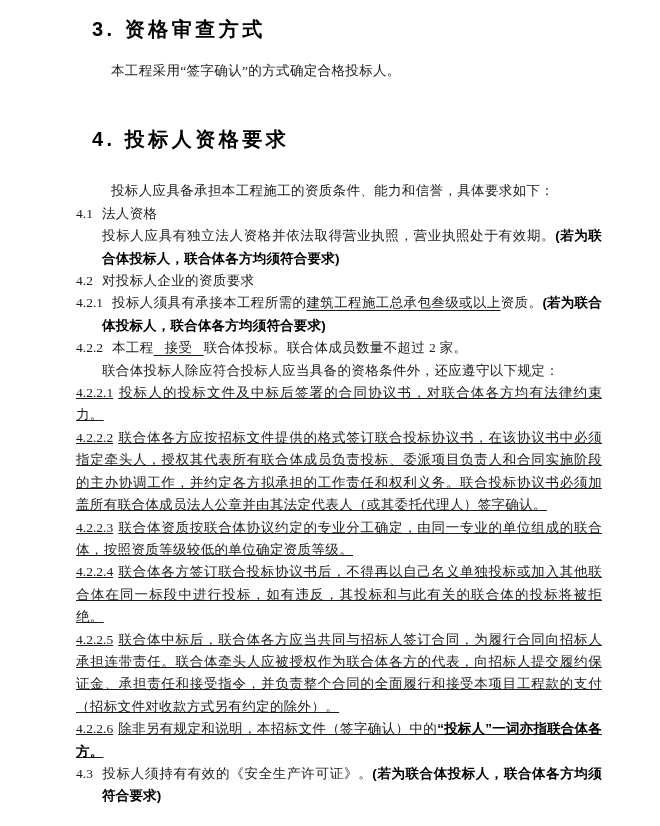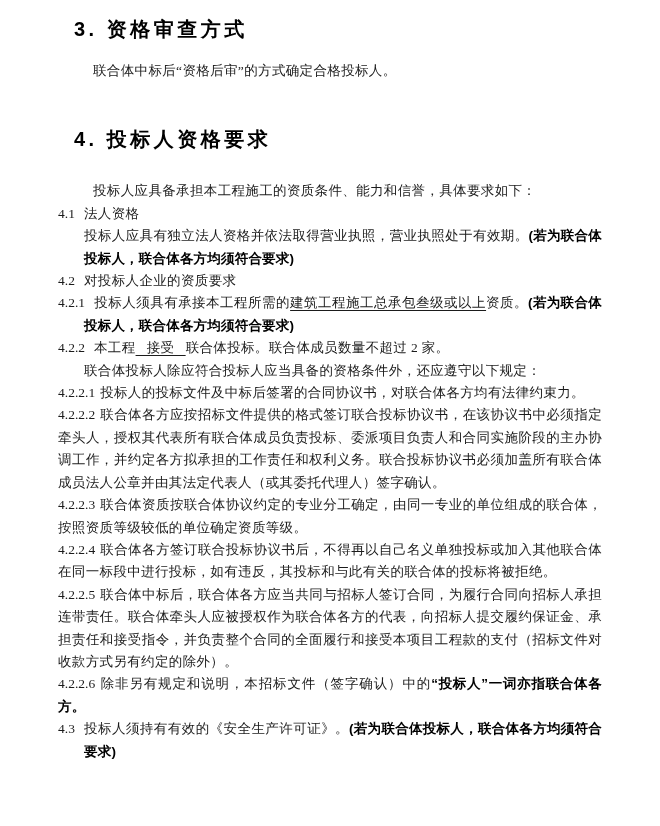--- a/index.html
+++ b/index.html
@@ -7,59 +7,59 @@
     position: relative;
     width: 660px;
     height: 826px;
     background: #ffffff;
     color: #1b1b1b;
     font-family: "Liberation Serif", "DejaVu Serif", serif;
     font-size: 13.5px;
     line-height: 22.4px;
     letter-spacing: 0.35px;
     box-sizing: border-box;
-    padding: 16px 58px 10px 58px;
+    padding: 16px 58px 10px 76px;
     overflow: hidden;
   }
   .h {
     font-family: "Liberation Sans", "DejaVu Sans", sans-serif;
     font-weight: 700;
     font-size: 20px;
     line-height: 26px;
     letter-spacing: 3.5px;
     color: #000;
     margin: 0 0 18px 16px;
   }
   .h.h4 { margin-top: 44px; margin-bottom: 0; }
   p { margin: 0; text-align: justify; }
   .indent { text-indent: 35px; }
   .intro { margin-top: 28px; }
   
   .item { padding-left: 26px; text-indent: -26px; }
   .item .num { display: inline-block; width: 26px; text-indent: 0; letter-spacing: 0; }
   .item .num.w5 { width: 36px; }
   
-  .flush { text-align: justify; }
+  .flush { text-align: justify; text-decoration: underline; }
   .flush .num { letter-spacing: 0; margin-right: 5px; }
   .b {
     font-weight: 700;
     font-family: "Liberation Sans", "DejaVu Sans", sans-serif;
     letter-spacing: 0.2px;
     color: #000;
   }
   .u { text-decoration: underline; text-underline-offset: 3px; }
 </style>
 </head>
 <body>
 
 <div class="page">
 
   <h1 class="h">3. 资格审查方式</h1>
 
-  <p class="indent">联合体中标后“资格后审”的方式确定合格投标人。</p>
+  <p class="indent">本工程采用“签字确认”的方式确定合格投标人。</p>
 
   <h1 class="h h4">4. 投标人资格要求</h1>
 
   <p class="indent intro">投标人应具备承担本工程施工的资质条件、能力和信誉，具体要求如下：</p>
 
   <p class="item"><span class="num">4.1</span><span>法人资格</span><br><span>投标人应具有独立法人资格并依法取得营业执照，营业执照处于有效期。</span><span class="b">(若为联合体投标人，联合体各方均须符合要求)</span></p>
 
   <p class="item"><span class="num">4.2</span><span>对投标人企业的资质要求</span></p>
 
   <p class="item"><span class="num w5">4.2.1</span><span>投标人须具有承接本工程所需的</span><span class="u">建筑工程施工总承包叁级或以上</span><span>资质。</span><span class="b">(若为联合体投标人，联合体各方均须符合要求)</span></p>

